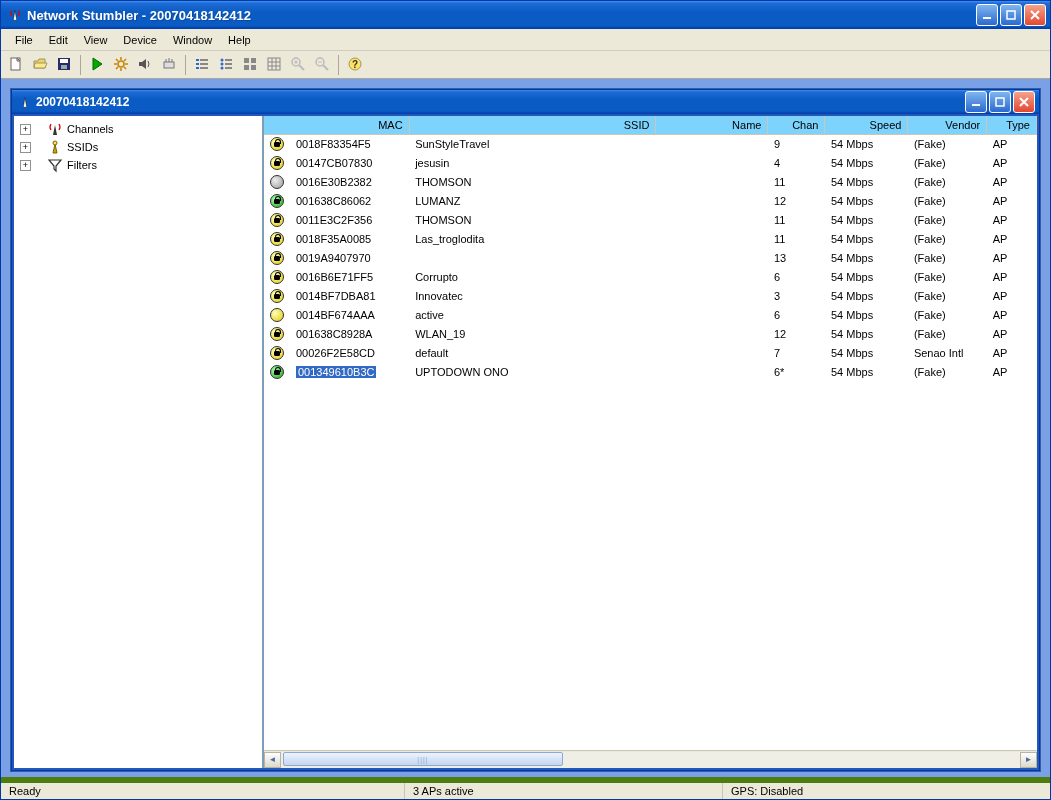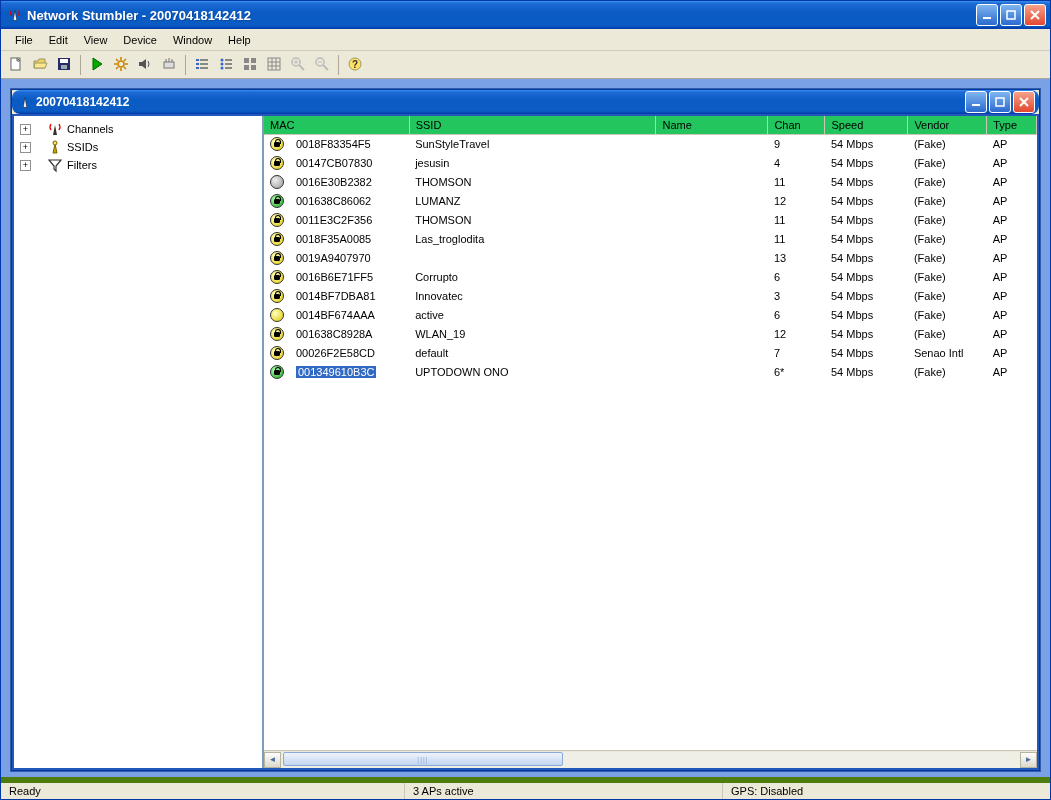--- a/index.html
+++ b/index.html
@@ -19,38 +19,38 @@
 .menubar .menu-item { padding: 1px 8px; cursor: default; }
 
 .toolbar { height: 28px; background: #ece9d8; display: flex; align-items: center; padding: 0 4px; border-bottom: 1px solid #aca899; gap: 2px; }
 .tb-btn { width: 22px; height: 22px; display: flex; align-items: center; justify-content: center; cursor: pointer; border: 1px solid transparent; }
 .tb-sep { width: 1px; height: 20px; background: #aca899; margin: 0 3px; }
 
 .workspace { flex: 1; background: #7aa1e6; padding: 10px 10px 6px 10px; display: flex; flex-direction: column; }
 
 
 .child-window { flex: 1; border: 1px solid #0038a8; display: flex; flex-direction: column; background: #ece9d8; min-height: 0; box-shadow: 0 0 0 1px #325ea8; }
-.child-titlebar { height: 24px; background: linear-gradient(to bottom,#3b92ef 0%,#1e6bd6 8%,#0a5bc4 40%,#0a5bc4 88%,#0038a8 100%); display: flex; align-items: center; padding: 0 4px; color: #fff; border-radius: 8px; }
+.child-titlebar { height: 24px; background: linear-gradient(to bottom,#3b92ef 0%,#1e6bd6 8%,#0a5bc4 40%,#0a5bc4 88%,#0038a8 100%); display: flex; align-items: center; padding: 0 4px; color: #fff; }
 .child-titlebar .title { font-weight: bold; font-size: 12px; flex: 1; margin-left: 4px; }
 .child-titlebar .app-icon { width: 14px; height: 14px; margin-left: 2px; }
 
 .child-body { flex: 1; display: flex; border: 2px solid #2357b9; min-height: 0; background: #fff; }
 
 
 .tree-panel { width: 250px; border-right: 2px solid #7f9db9; background: #fff; padding: 4px 2px; overflow: auto; }
 .tree-item { display: flex; align-items: center; height: 18px; padding-left: 4px; cursor: default; }
 .tree-toggler { width: 11px; height: 11px; border: 1px solid #919191; display: flex; align-items: center; justify-content: center; font-size: 9px; line-height: 9px; margin-right: 4px; color: #000; background: #fff; }
 .tree-conn { width: 12px; height: 18px; position: relative; }
 .tree-icon { width: 16px; height: 16px; margin-right: 4px; display: flex; align-items: center; justify-content: center; }
 
 
 .table-panel { flex: 1; display: flex; flex-direction: column; min-height: 0; background: #fff; }
 .table-scroll { flex: 1; overflow: hidden; }
 table.data { width: 100%; border-collapse: collapse; table-layout: fixed; }
-table.data th { background: #22c55e; border-right: 1px solid #cbc7b8; border-bottom: 1px solid #cbc7b8; text-align: left; font-weight: normal; padding: 3px 6px; height: 18px; font-size: 11px; position: sticky; top: 0; }
+table.data th { background: #7dd3fc; border-right: 1px solid #cbc7b8; border-bottom: 1px solid #cbc7b8; text-align: right; font-weight: normal; padding: 3px 6px; height: 18px; font-size: 11px; position: sticky; top: 0; }
 table.data td { padding: 2px 6px; height: 19px; font-size: 11px; white-space: nowrap; overflow: hidden; }
 tr.selected td.mac-cell .mac-inner { background: #316ac5; color: #fff; display: inline-block; padding: 0 2px; }
 .icon-cell { display: flex; align-items: center; gap: 12px; }
 .net-icon { width: 14px; height: 14px; border-radius: 50%; border: 1px solid #333; display: flex; align-items: center; justify-content: center; flex-shrink: 0; }
 .net-icon.green { background: radial-gradient(circle at 35% 35%, #b0ffb0, #14a314); }
 .net-icon.yellow { background: radial-gradient(circle at 35% 35%, #ffffc0, #e3c800); }
 .net-icon.gray { background: radial-gradient(circle at 35% 35%, #eee, #999); }
 .lock { width: 6px; height: 5px; border: 1px solid #000; border-radius: 1px; background: #000; position: relative; }
 .lock::before { content: ""; position: absolute; top: -4px; left: 0px; width: 4px; height: 4px; border: 1px solid #000; border-bottom: none; border-radius: 3px 3px 0 0; }
 

